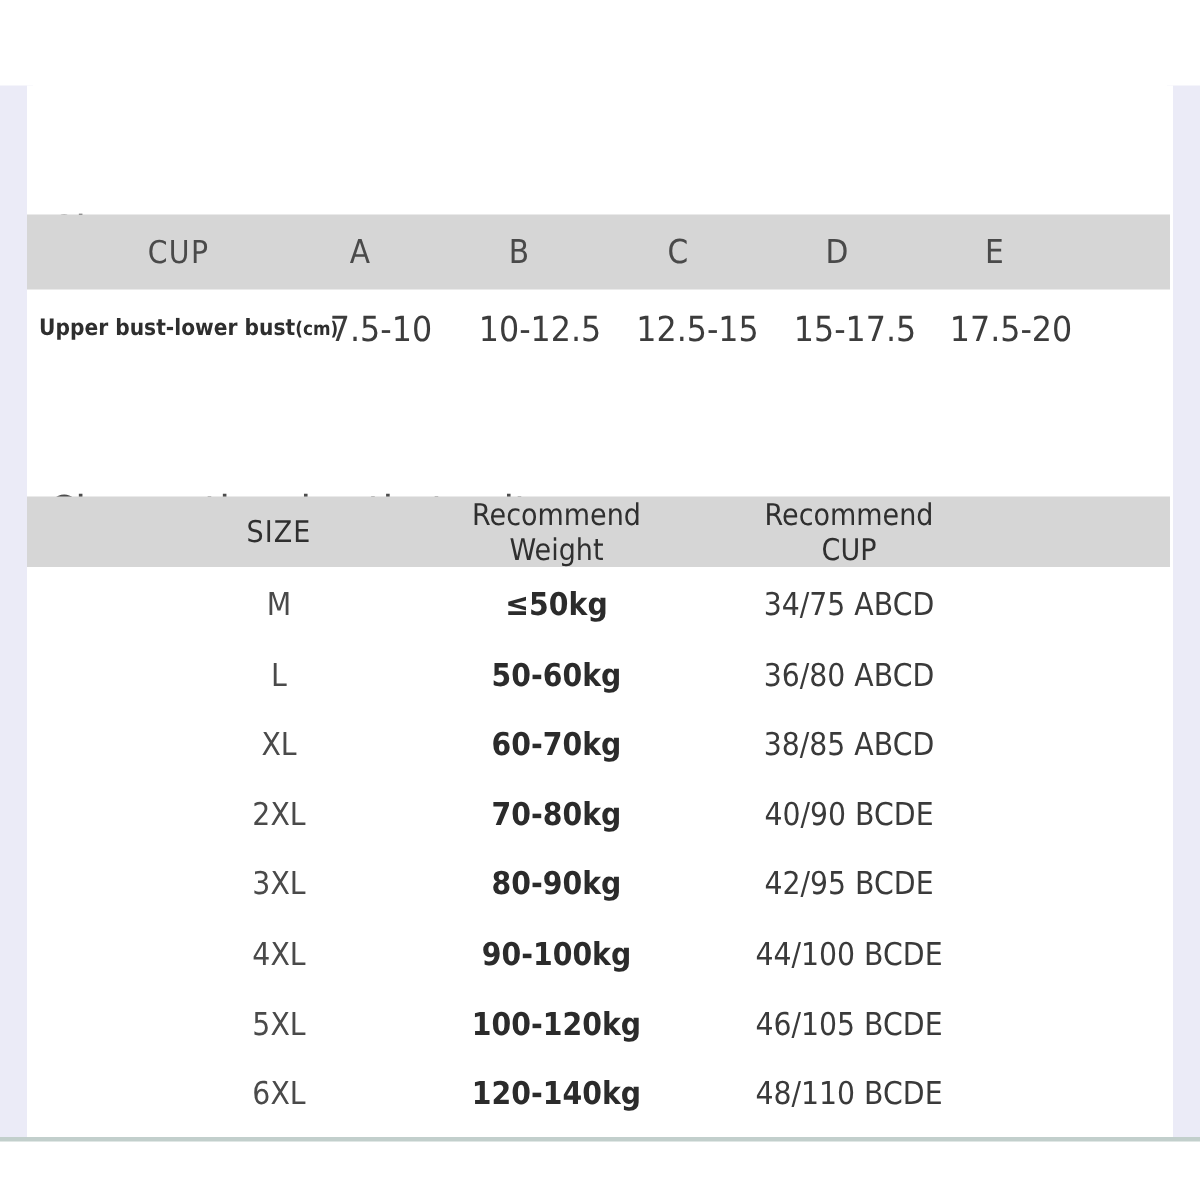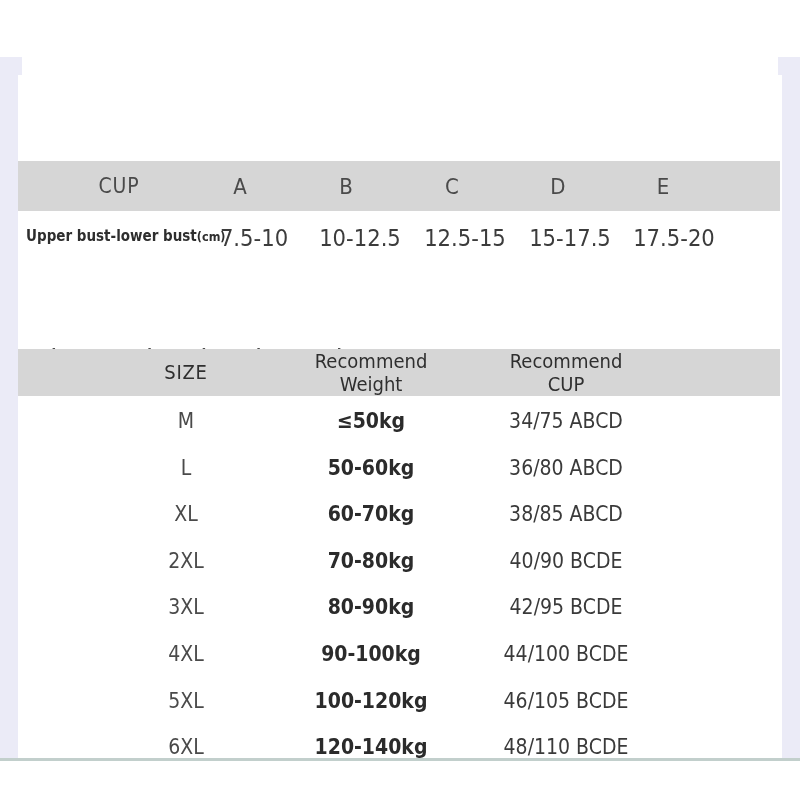--- a/index.html
+++ b/index.html
@@ -30,21 +30,21 @@
     width: 22px;
     background: #ebebf7;
   }
   .edge-strip.left  { left: 0; }
   .edge-strip.right { right: 0; }
 
   
   #card {
     position: absolute;
     left: 18px;
-    top: 75px;
+    top: 57px;
     width: 764px;
     height: 701px;
     background: #ffffff;
   }
 
   
   #bottom-rule {
     position: absolute;
     left: 0;
     top: 758px;

